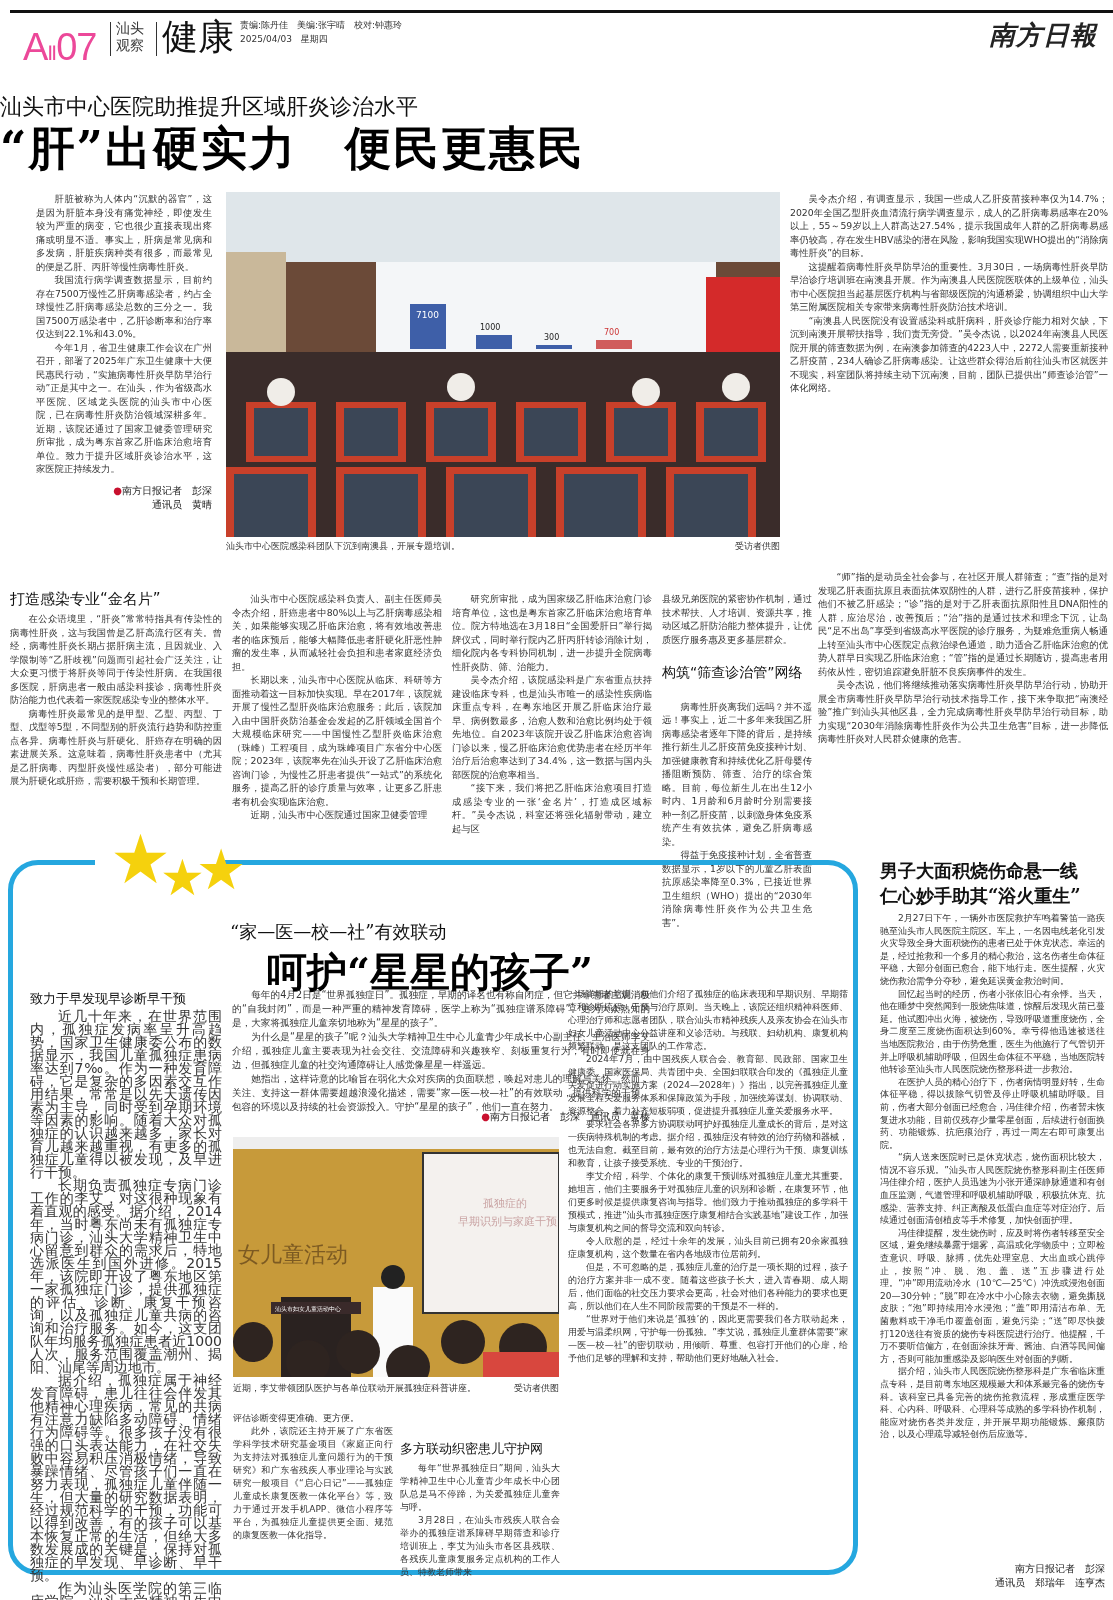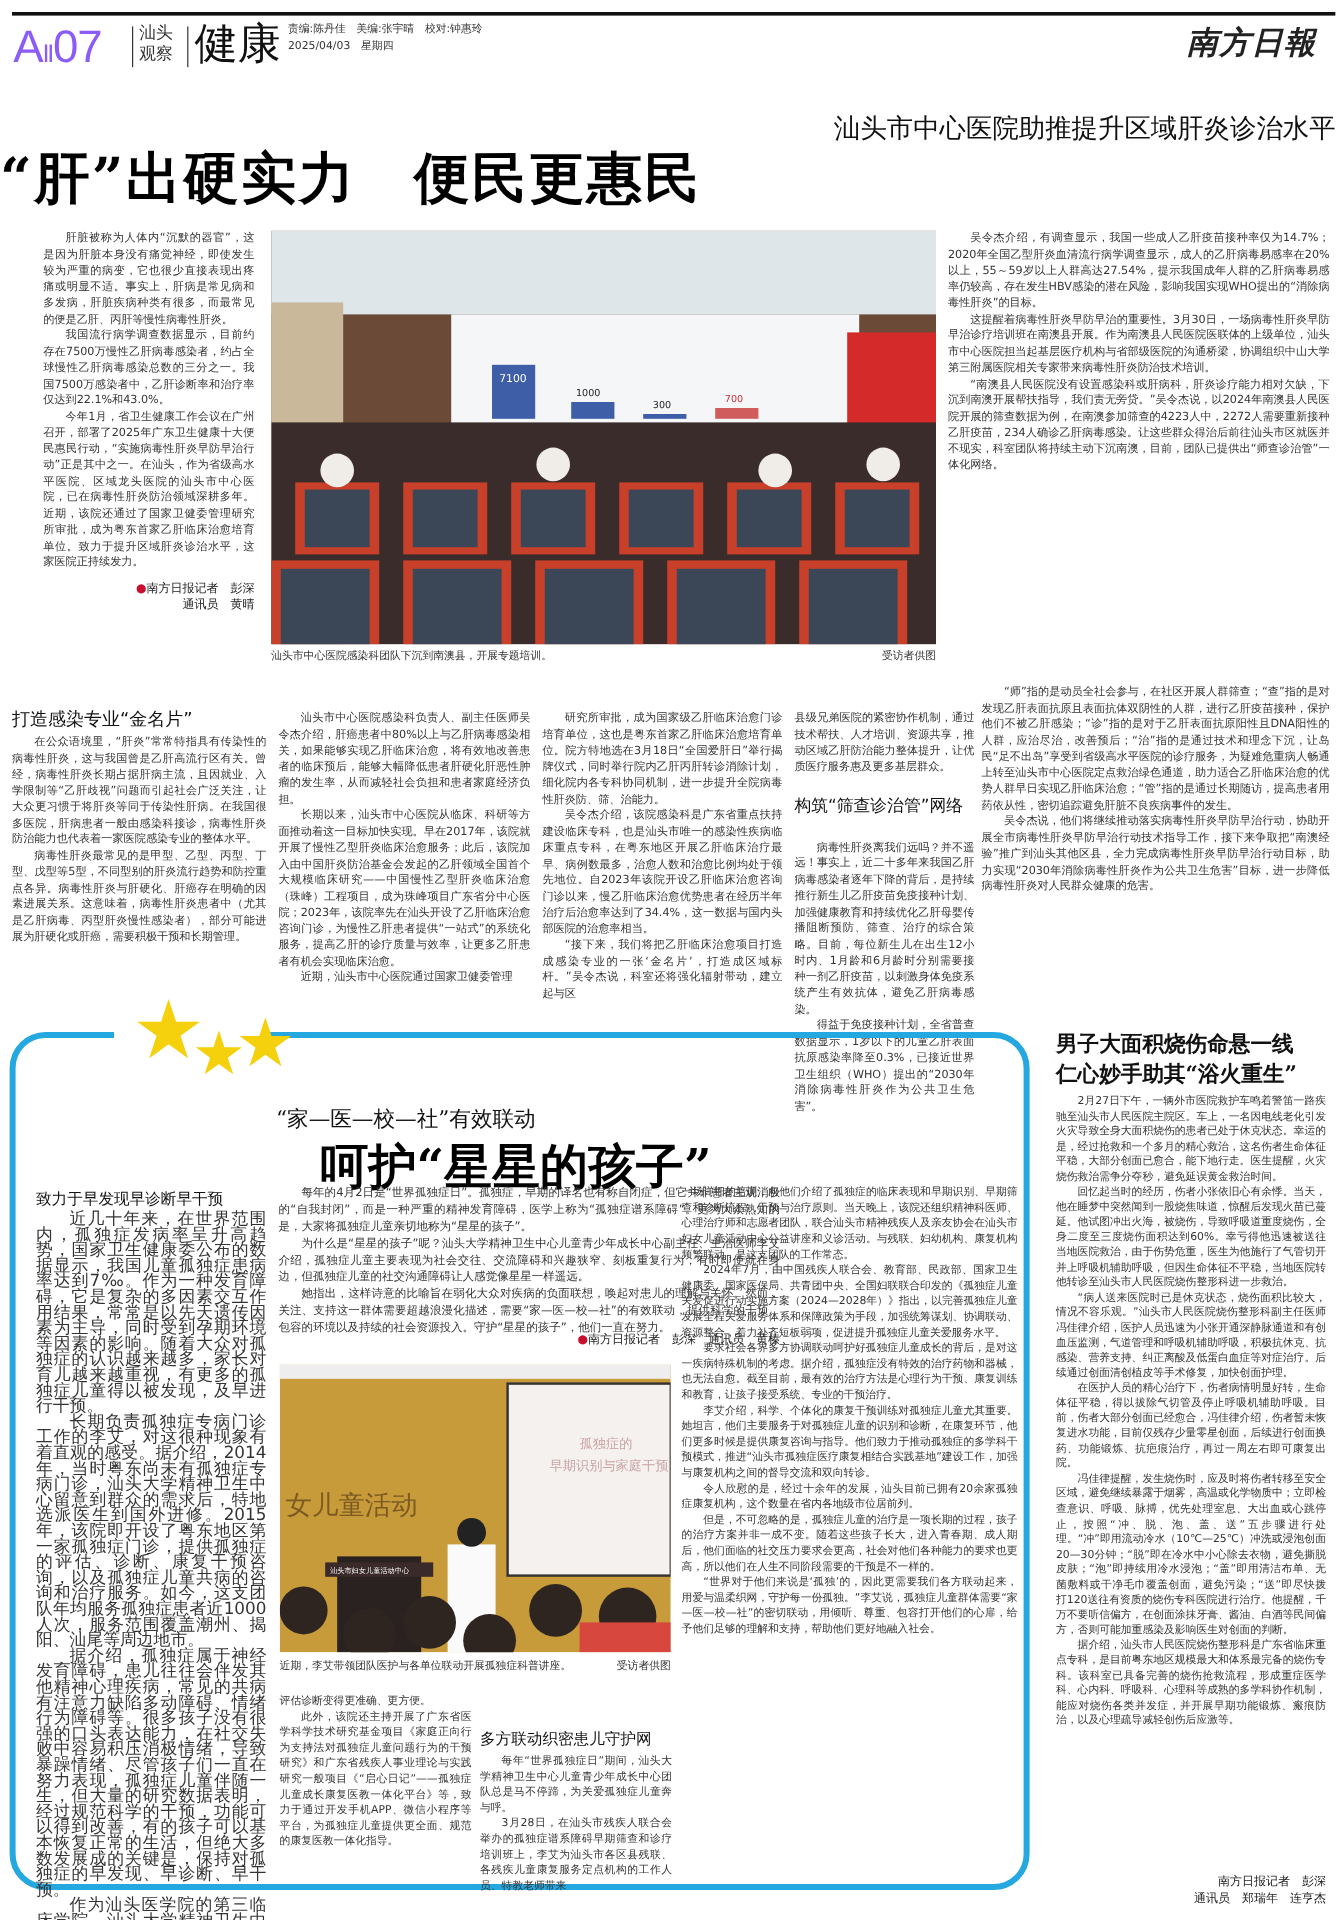--- a/index.html
+++ b/index.html
@@ -1,26 +1,26 @@
 <!DOCTYPE html>
 <html><head>
 <meta charset="utf-8">
 <style>
 *{box-sizing:border-box;margin:0;padding:0}
 body{width:1113px;height:1600px;background:#fff;font-family:"DejaVu Sans",sans-serif;color:#222;position:relative;overflow:hidden}
 .abs{position:absolute}
 .topbar{left:10px;top:10px;width:1103px;height:3px;background:#111}
-.pageno{left:11px;top:18px;font-family:"Liberation Sans",sans-serif;font-size:38px;color:#8b5cf6;line-height:44px;letter-spacing:-1px}
+.pageno{left:23px;top:18px;font-family:"Liberation Sans",sans-serif;font-size:38px;color:#ec4899;line-height:58px;letter-spacing:-1px}
 .pageno .ii{font-family:"Liberation Serif",serif;font-size:20px;vertical-align:baseline}
 .vsep{width:1px;height:34px;background:#333;top:22px}
 .sect-small{left:116px;top:20px;font-size:14px;line-height:17px;color:#333}
 .sect-big{left:162px;top:16px;font-size:36px;line-height:42px;color:#111}
 .meta{left:240px;top:18px;font-size:9px;line-height:14px;color:#333}
 .logo{right:16px;top:18px;font-family:"DejaVu Serif",serif;font-size:26px;font-weight:bold;color:#222;font-style:italic;letter-spacing:1px}
-.kicker{left:0;width:1113px;top:92px;text-align:right;font-family:"DejaVu Serif",serif;font-size:22px;color:#111}
+.kicker{left:0;width:1113px;top:92px;text-align:left;font-family:"DejaVu Serif",serif;font-size:22px;color:#111}
 .headline{left:0;width:1113px;top:118px;font-family:"DejaVu Serif",serif;font-size:46px;font-weight:bold;color:#000;letter-spacing:2px}
 .col{font-size:9.3px;line-height:13.5px;color:#333;text-align:justify}
 .col p{text-indent:2em}
 .byline{font-size:10px;line-height:14px;text-align:right;color:#222}
 .byline .dot{color:#c8102e}
 .photo1{left:226px;top:192px;width:554px;height:345px;overflow:hidden}
 .caption{font-size:9px;color:#333}
 .subhead{font-size:15px;color:#111;font-family:"DejaVu Sans",sans-serif}
 .box{left:8px;top:860px;width:850px;height:715px;border:5px solid #25a7df;border-radius:30px}
 .box-gap{left:95px;top:853px;width:130px;height:14px;background:#fff}
@@ -219,21 +219,21 @@
   <p>“世界对于他们来说是‘孤独’的，因此更需要我们各方联动起来，用爱与温柔织网，守护每一份孤独。”李艾说，孤独症儿童群体需要“家—医—校—社”的密切联动，用倾听、尊重、包容打开他们的心扉，给予他们足够的理解和支持，帮助他们更好地融入社会。</p>
 </div>
 
 <div class="abs sidehead">
   <div>男子大面积烧伤命悬一线</div>
   <div>仁心妙手助其“浴火重生”</div>
 </div>
 <div class="abs col" style="left:880px;top:912px;width:225px;font-size:9px;line-height:12.6px">
   <p>2月27日下午，一辆外市医院救护车鸣着警笛一路疾驰至汕头市人民医院主院区。车上，一名因电线老化引发火灾导致全身大面积烧伤的患者已处于休克状态。幸运的是，经过抢救和一个多月的精心救治，这名伤者生命体征平稳，大部分创面已愈合，能下地行走。医生提醒，火灾烧伤救治需争分夺秒，避免延误黄金救治时间。</p>
   <p>回忆起当时的经历，伤者小张依旧心有余悸。当天，他在睡梦中突然闻到一股烧焦味道，惊醒后发现火苗已蔓延。他试图冲出火海，被烧伤，导致呼吸道重度烧伤，全身二度至三度烧伤面积达到60%。幸亏得他迅速被送往当地医院救治，由于伤势危重，医生为他施行了气管切开并上呼吸机辅助呼吸，但因生命体征不平稳，当地医院转他转诊至汕头市人民医院烧伤整形科进一步救治。</p>
+  <p>在医护人员的精心治疗下，伤者病情明显好转，生命体征平稳，得以拔除气切管及停止呼吸机辅助呼吸。目前，伤者大部分创面已经愈合，冯佳律介绍，伤者暂未恢复进水功能，目前仅残存少量零星创面，后续进行创面换药、功能锻炼、抗疤痕治疗，再过一周左右即可康复出院。</p>
   <p>“病人送来医院时已是休克状态，烧伤面积比较大，情况不容乐观。”汕头市人民医院烧伤整形科副主任医师冯佳律介绍，医护人员迅速为小张开通深静脉通道和有创血压监测，气道管理和呼吸机辅助呼吸，积极抗休克、抗感染、营养支持、纠正离酸及低蛋白血症等对症治疗。后续通过创面清创植皮等手术修复，加快创面护理。</p>
-  <p>在医护人员的精心治疗下，伤者病情明显好转，生命体征平稳，得以拔除气切管及停止呼吸机辅助呼吸。目前，伤者大部分创面已经愈合，冯佳律介绍，伤者暂未恢复进水功能，目前仅残存少量零星创面，后续进行创面换药、功能锻炼、抗疤痕治疗，再过一周左右即可康复出院。</p>
   <p>冯佳律提醒，发生烧伤时，应及时将伤者转移至安全区域，避免继续暴露于烟雾，高温或化学物质中；立即检查意识、呼吸、脉搏，优先处理室息、大出血或心跳停止，按照“冲、脱、泡、盖、送”五步骤进行处理。“冲”即用流动冷水（10℃—25℃）冲洗或浸泡创面20—30分钟；“脱”即在冷水中小心除去衣物，避免撕脱皮肤；“泡”即持续用冷水浸泡；“盖”即用清洁布单、无菌敷料或干净毛巾覆盖创面，避免污染；“送”即尽快拨打120送往有资质的烧伤专科医院进行治疗。他提醒，千万不要听信偏方，在创面涂抹牙膏、酱油、白酒等民间偏方，否则可能加重感染及影响医生对创面的判断。</p>
   <p>据介绍，汕头市人民医院烧伤整形科是广东省临床重点专科，是目前粤东地区规模最大和体系最完备的烧伤专科。该科室已具备完善的烧伤抢救流程，形成重症医学科、心内科、呼吸科、心理科等成熟的多学科协作机制，能应对烧伤各类并发症，并开展早期功能锻炼、瘢痕防治，以及心理疏导减轻创伤后应激等。</p>
 </div>
 <div class="abs byline" style="left:880px;top:1562px;width:225px">
   <div>南方日报记者　彭深</div>
   <div>通讯员　郑瑞年　连亨杰</div>
 </div>
 
 </body></html>

